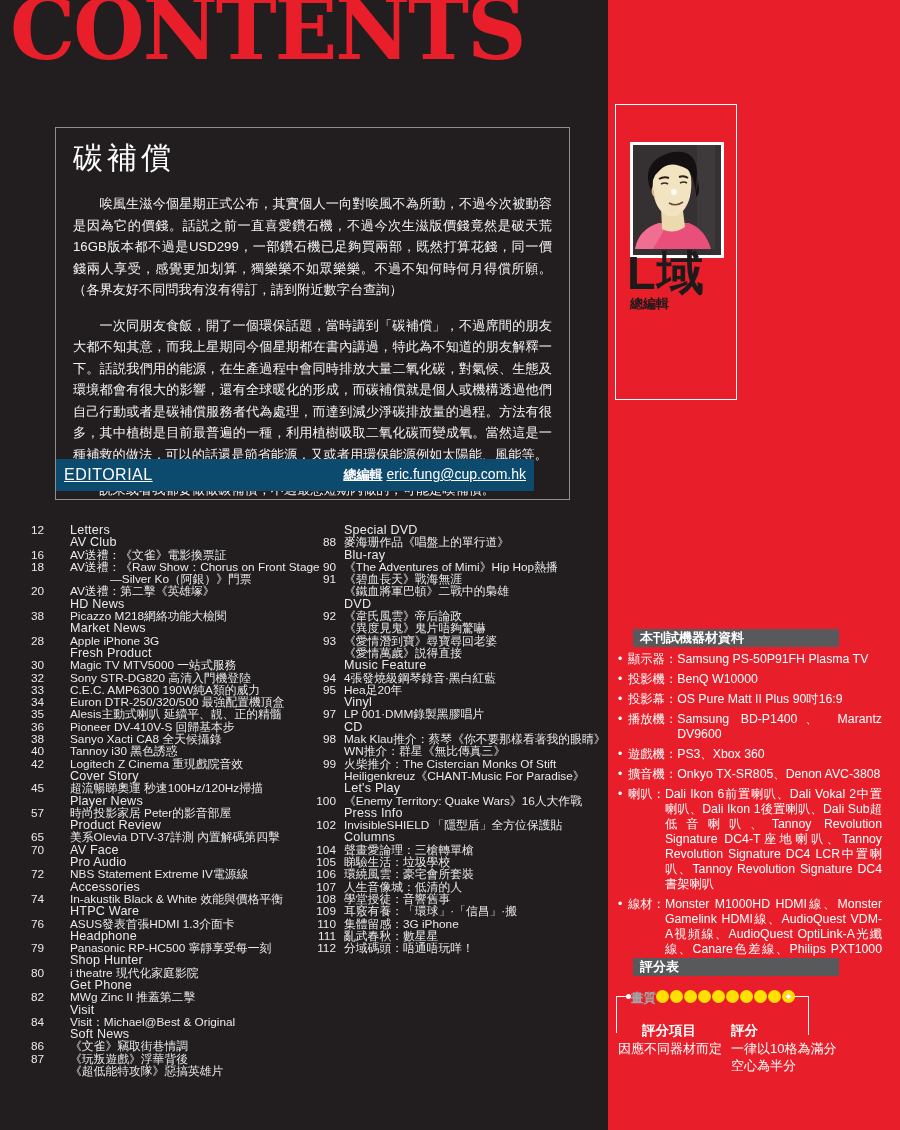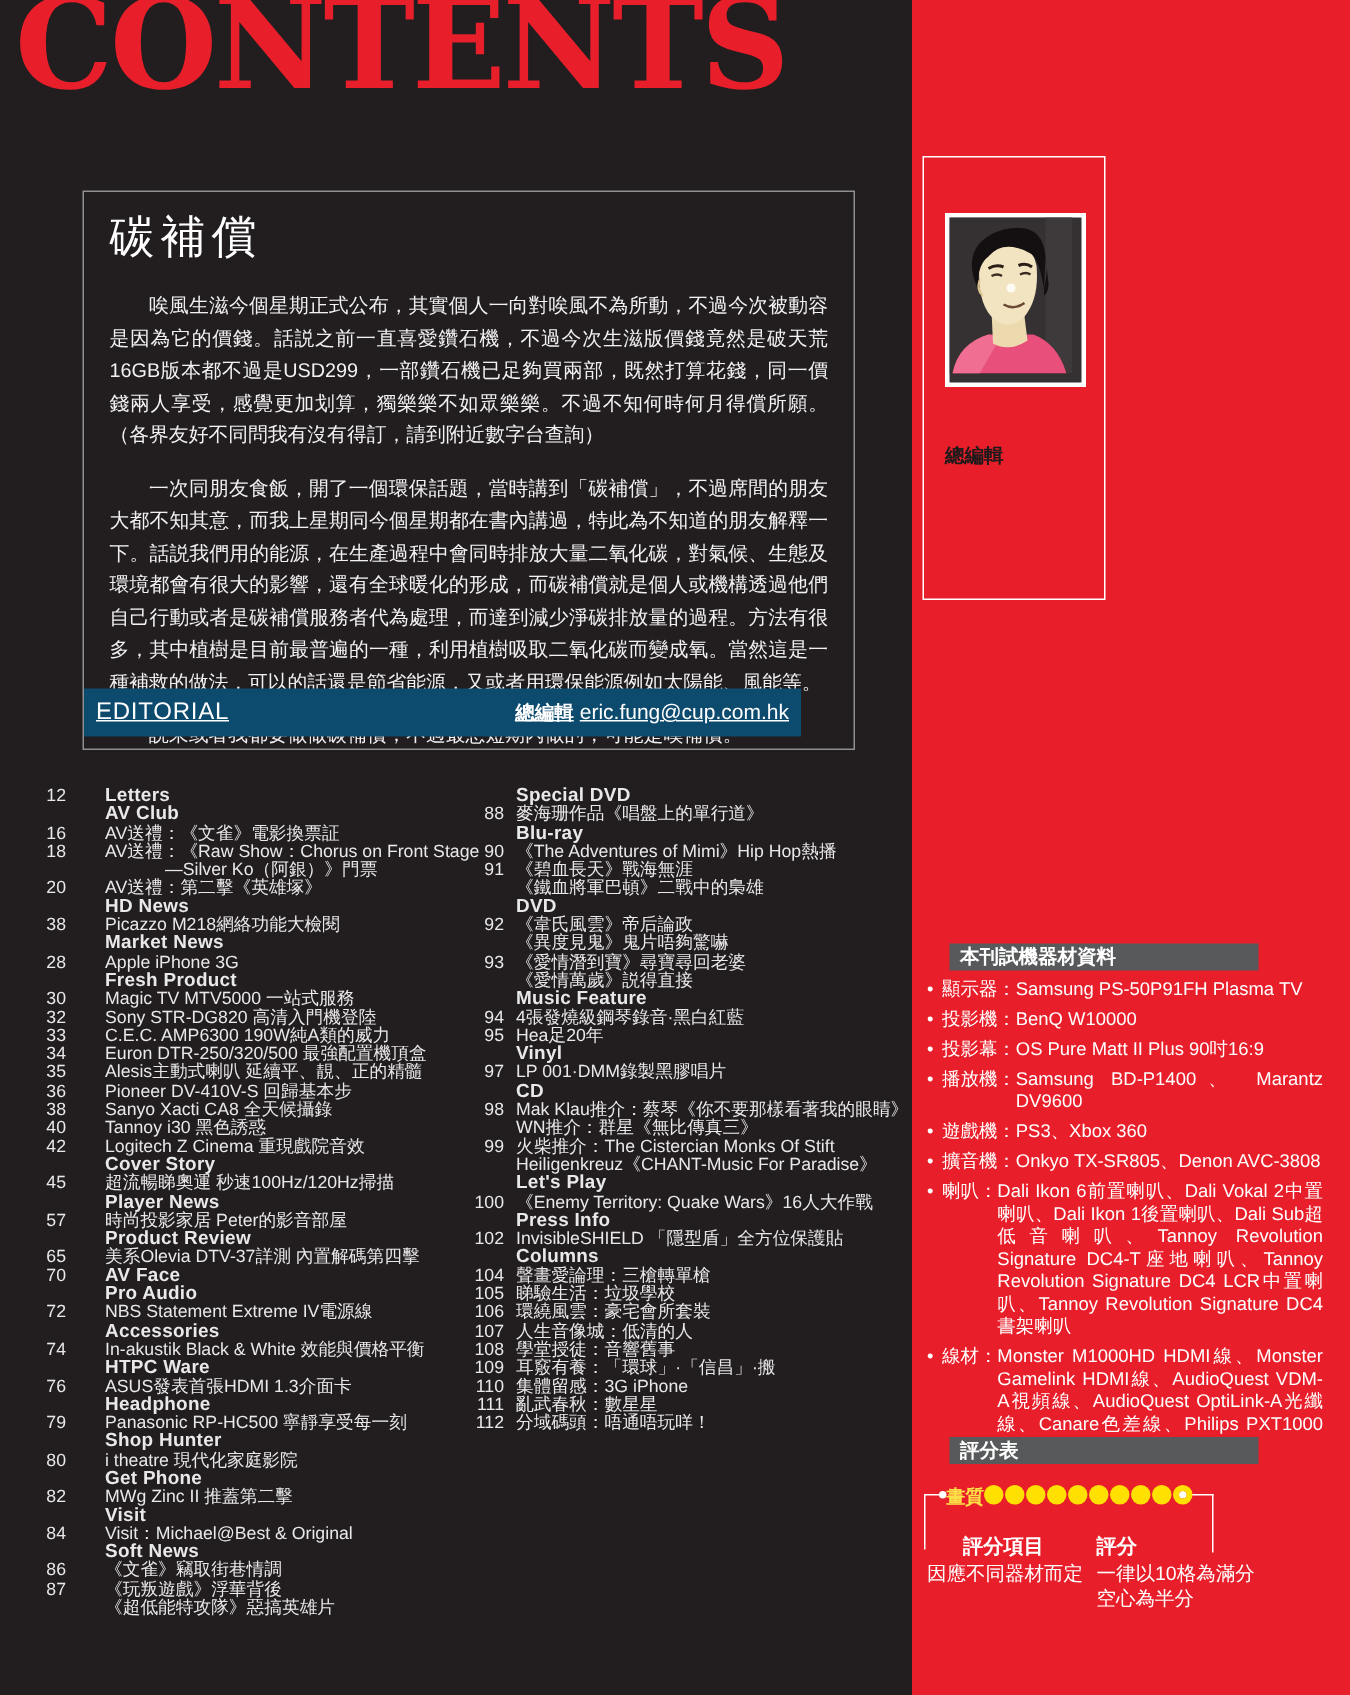--- a/index.html
+++ b/index.html
@@ -30,35 +30,35 @@
   .editor-name{position:absolute;left:627px;top:242px;font-size:47px;font-weight:bold;
                color:#1d1a1b;letter-spacing:1px;}
   .editor-role{position:absolute;left:630px;top:295px;font-size:13px;font-weight:bold;color:#1d1a1b;}
   
   .toc-col{position:absolute;top:524px;color:#e9e9e9;}
   #toc-left{left:14px;width:330px;}
   #toc-right{left:310px;width:296px;}
   .toc-row{display:flex;font-size:11.8px;line-height:12.3px;white-space:nowrap;}
   .toc-num{flex:none;width:30px;text-align:right;margin-right:26px;color:#e9e9e9;}
   #toc-right .toc-num{width:26px;margin-right:8px;}
-  .toc-row.hdr .toc-text{font-weight:bold;font-size:12.6px;letter-spacing:.2px;}
+  .toc-row.hdr .toc-text{font-weight:normal;font-size:12.6px;letter-spacing:.2px;}
   .toc-row.ind .toc-text{padding-left:40px;}
   
   .panel-bar{position:absolute;left:616px;width:206px;height:18px;background:#58595b;
              color:#fff;font-size:13px;font-weight:bold;line-height:18px;padding-left:7px;
              box-sizing:border-box;margin-left:17px;}
   #equip-bar{top:629px;}
   #rating-bar{top:958px;}
   .equip-list{position:absolute;left:618px;top:652px;width:264px;margin:0;padding:0;list-style:none;}
   .equip-list li{display:flex;margin-bottom:5px;color:#fff;font-size:12.3px;line-height:15px;}
   .equip-list .bullet{flex:none;width:10px;color:#fff;}
   .equip-list .elabel{flex:none;white-space:nowrap;}
   .equip-list .evalue{flex:1;text-align:justify;}
   
-  .rating-label{position:absolute;left:631px;top:990px;font-size:12.5px;font-weight:bold;color:#fde047;}
+  .rating-label{position:absolute;left:631px;top:990px;font-size:12.5px;font-weight:bold;color:#a3a3a3;}
   .dots{position:absolute;left:656px;top:990px;display:flex;gap:1px;}
   .dot{width:13px;height:13px;border-radius:50%;background:#ffe000;box-sizing:border-box;}
   .dot.hollow{background:transparent;border:4px solid #ffe000;}
   .conn{position:absolute;}
   #conn-left{left:616px;top:996px;width:13px;height:36px;
              border-left:1px solid #fff;border-top:1px solid #fff;}
   #conn-right{left:791px;top:996px;width:17px;height:38px;
               border-right:1px solid #fff;border-top:1px solid #fff;}
   .conn-dot{position:absolute;width:5px;height:5px;border-radius:50%;background:#fff;}
   #conn-dot-left{left:626px;top:994px;}
@@ -105,20 +105,21 @@
       <path d="M26 34 Q31 31 36 33" stroke="#2a1f17" stroke-width="2" fill="none"></path>
       <path d="M46 32 Q51 30 55 33" stroke="#2a1f17" stroke-width="2" fill="none"></path>
       <path d="M28 39 Q32 37 35 39" stroke="#3a2c20" stroke-width="1.6" fill="none"></path>
       <path d="M47 38 Q51 36 54 38" stroke="#3a2c20" stroke-width="1.6" fill="none"></path>
       <circle cx="41" cy="47" r="3" fill="#fdfaf2"></circle>
       <path d="M36 58 Q43 62 50 57" stroke="#6b4a35" stroke-width="1.6" fill="none"></path>
       <path d="M20 42 Q18 48 22 52" stroke="#dcc493" stroke-width="1.5" fill="none"></path>
     </svg>
   </div>
 
+  <div class="editor-name">L域</div>
   <div class="editor-role">總編輯</div>
 
   <div id="toc-left" class="toc-col">
       <div class="toc-row hdr">
         <span class="toc-num">12</span>
         <span class="toc-text">Letters</span>
       </div>
       <div class="toc-row hdr">
         <span class="toc-num"></span>
         <span class="toc-text">AV Club</span>

